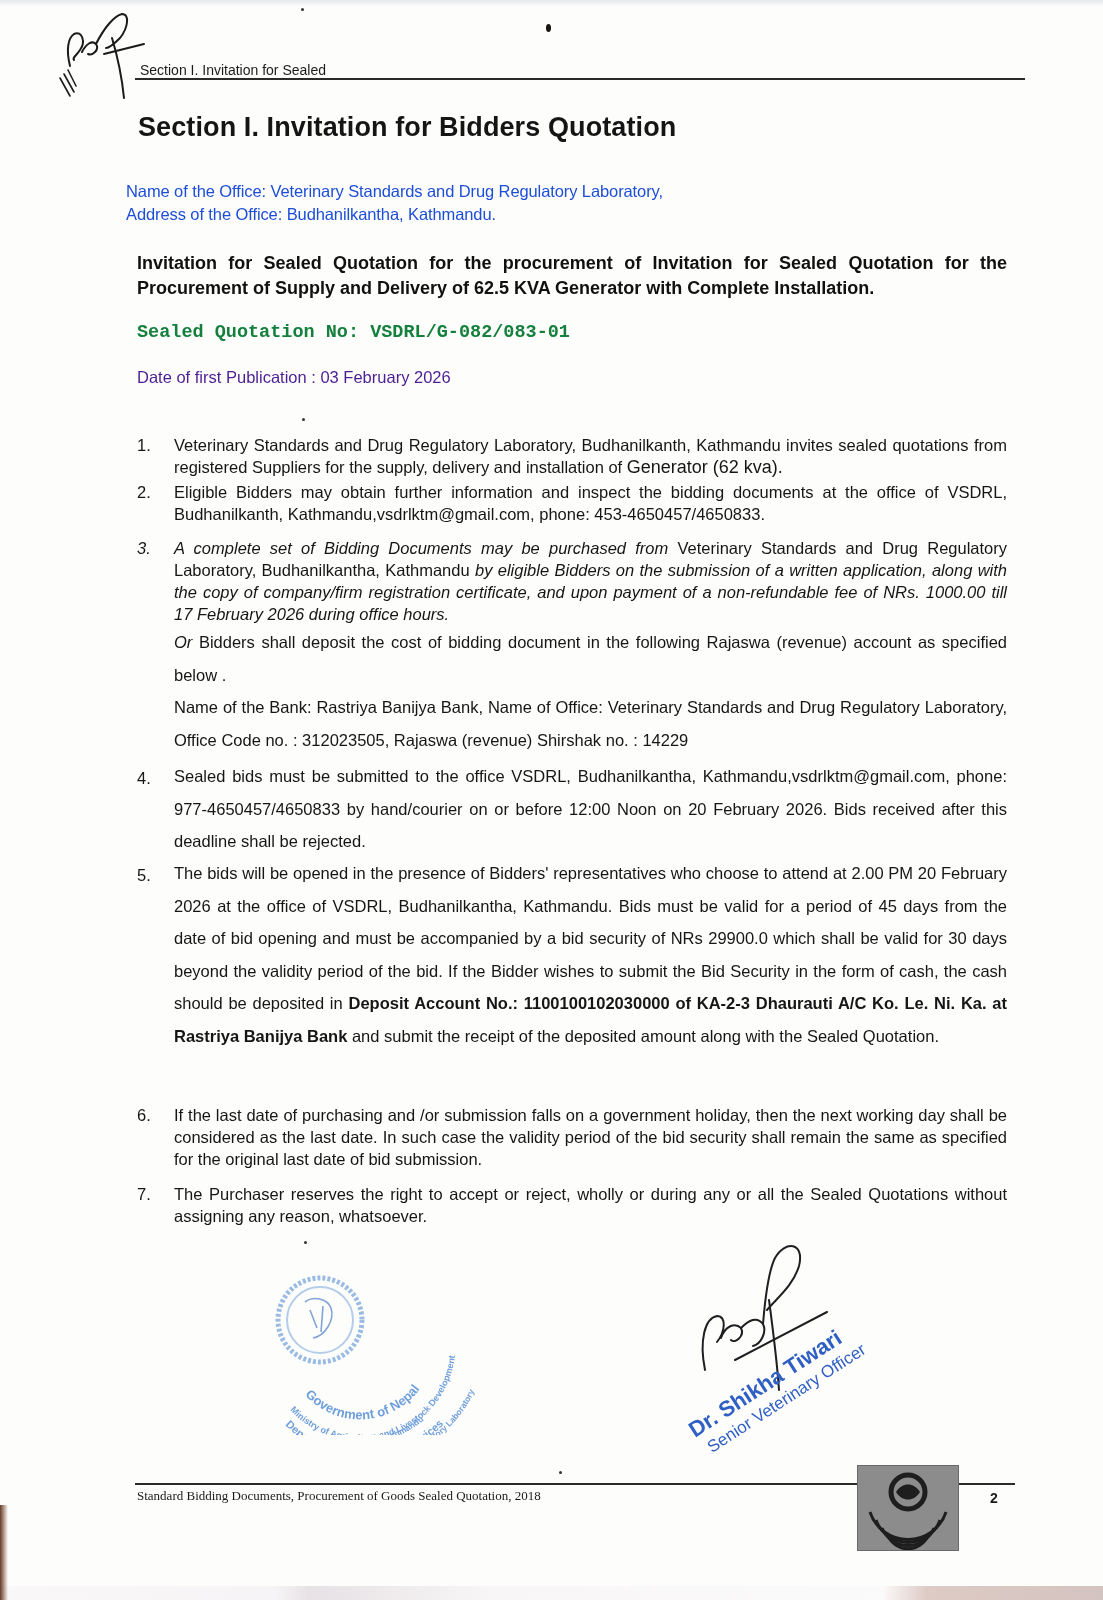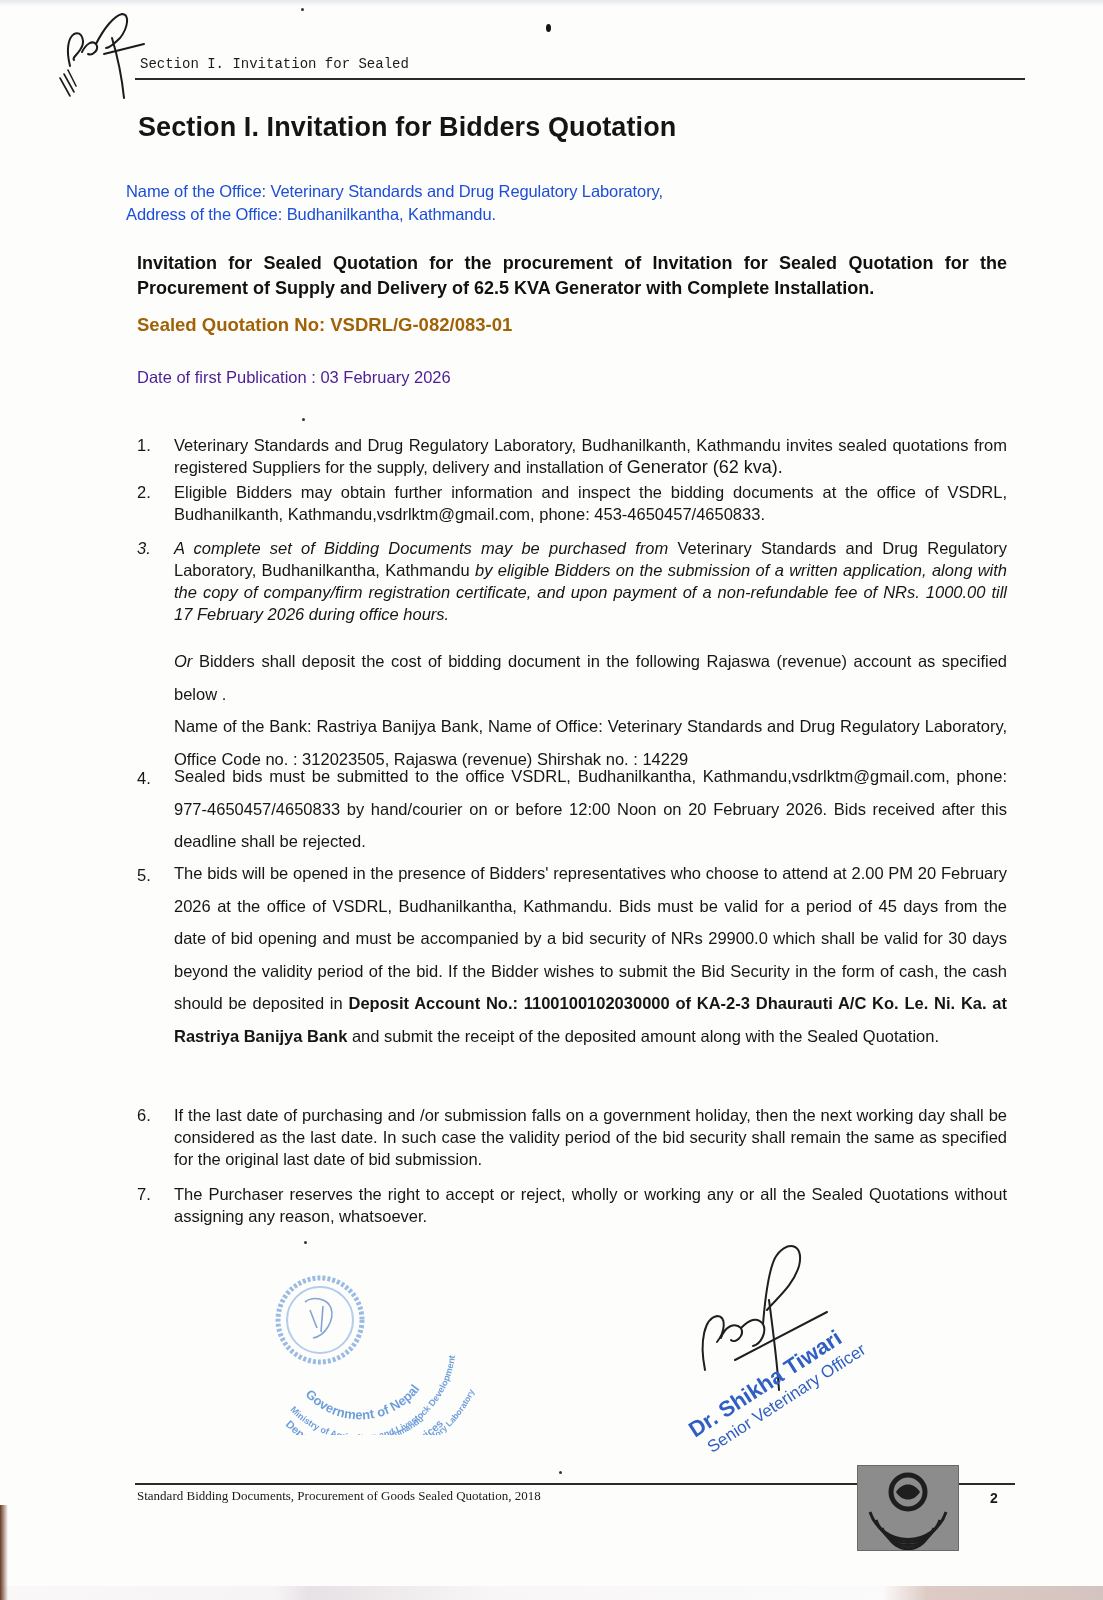--- a/index.html
+++ b/index.html
@@ -20,39 +20,39 @@
     opacity: 0.6;
   }
   .edge-left {
     left: 0; top: 1505px; width: 8px; height: 95px;
     background: linear-gradient(to right, #6a3a25, rgba(106,58,37,0));
   }
   .speck { width: 5px; height: 8px; border-radius: 50%; background: #1a1512; }
   .speck-small { width: 3px; height: 3px; border-radius: 50%; background: #333; }
 
   .running-header {
-    left: 140px; top: 56px; font-family: Liberation Mono, monospace; font-size: 14px; color: #1c1c1c;
+    left: 140px; top: 62px; font-family: Liberation Sans, sans-serif; font-size: 14px; color: #1c1c1c;
   }
   .header-rule { left: 135px; top: 78px; width: 890px; height: 2px; background: #2a2a2a; }
 
   .initials {
     left: 52px; top: 8px; width: 95px; height: 110px;
   }
 
   .title {
     left: 138px; top: 112px; font-size: 27px; font-weight: bold; letter-spacing: 0.1px; color: #151515;
   }
   .office-line {
     left: 126px; font-size: 16.5px; color: #1d4ed8; letter-spacing: -0.1px;
   }
   .bold-block {
     left: 137px; top: 251px; width: 870px; font-size: 18px; font-weight: bold; line-height: 25px;
     text-align: justify; text-align-last: left; color: #111;
   }
-  .quote-no { left: 137px; top: 314px; font-size: 18.5px; font-weight: bold; color: #a16207; }
+  .quote-no { left: 137px; top: 322px; font-size: 18.5px; font-weight: bold; color: #15803d; font-family: Liberation Mono, monospace; }
   .pub-date { left: 137px; top: 368px; font-size: 16.5px; color: #4c1d95; }
 
   .item {
     left: 137px; width: 870px; font-size: 16.5px; color: #161616;
   }
   .item .num { position: absolute; left: 0; top: 0; width: 36px; }
   .item .body { margin-left: 37px; text-align: justify; }
   .tight { line-height: 22px; }
   .loose { line-height: 32.5px; }
   .it { font-style: italic; }
@@ -115,42 +115,42 @@
 </div>
 
 <div class="abs item tight" style="top:481px;">
   <span class="num">2.</span>
   <div class="body last">Eligible Bidders may obtain further information and inspect the bidding documents at the office of VSDRL, Budhanilkanth, Kathmandu,vsdrlktm@gmail.com, phone: 453-4650457/4650833.</div>
 </div>
 
 <div class="abs item tight" style="top:537px;">
   <span class="num it">3.</span>
   <div class="body last"><span class="it">A complete set of Bidding Documents may be purchased from</span><span> Veterinary Standards and Drug Regulatory Laboratory, Budhanilkantha, Kathmandu</span><span class="it"> by eligible Bidders on the submission of a written application, along with the copy of company/firm registration certificate, and upon payment of a non-refundable fee of NRs. 1000.00 till 17 February 2026 during office hours.</span></div>
-  <div class="para last" style="margin-top:20px;"><span class="it">Or</span><span> Bidders shall  deposit  the  cost  of  bidding  document  in  the following  Rajaswa (revenue) account as specified below .</span></div>
+  <div class="para last" style="margin-top:1px;"><span class="it">Or</span><span> Bidders shall  deposit  the  cost  of  bidding  document  in  the following  Rajaswa (revenue) account as specified below .</span></div>
   <div class="para last">Name of the Bank: Rastriya Banijya Bank, Name of Office: Veterinary Standards and Drug Regulatory Laboratory, Office Code no. : 312023505, Rajaswa (revenue) Shirshak no. : 14229</div>
 </div>
 
 <div class="abs item loose" style="top:760px;">
   <span class="num" style="top:2px;">4.</span>
   <div class="body last">Sealed bids must be submitted to the office VSDRL, Budhanilkantha, Kathmandu,vsdrlktm@gmail.com, phone: 977-4650457/4650833 by hand/courier on or before 12:00 Noon on 20 February 2026. Bids received after this deadline shall be rejected.</div>
 </div>
 
 <div class="abs item loose" style="top:857px;">
   <span class="num" style="top:2px;">5.</span>
   <div class="body last"><span>The bids will be opened in the presence of Bidders' representatives who choose to attend at 2.00 PM 20 February 2026 at the office of VSDRL, Budhanilkantha, Kathmandu. Bids must be valid for a period of 45 days from the date of bid opening and must be accompanied by a bid security of NRs 29900.0 which shall be valid for 30 days beyond the validity period of the bid. If the Bidder wishes to submit the Bid Security in the form of cash, the cash should be deposited in </span><span class="b">Deposit Account No.: 1100100102030000 of KA-2-3 Dhaurauti A/C Ko. Le. Ni. Ka. at Rastriya Banijya Bank</span><span>  and submit the receipt of the deposited amount along with the Sealed Quotation.</span></div>
 </div>
 
 <div class="abs item tight" style="top:1104px;">
   <span class="num">6.</span>
   <div class="body last">If the last date of purchasing and /or submission falls on a government holiday, then the next working day shall be considered as the last date. In such case the validity period of the bid security shall remain the same as specified for the original last date of bid submission.</div>
 </div>
 
 <div class="abs item tight" style="top:1183px;">
   <span class="num">7.</span>
-  <div class="body last">The Purchaser reserves the right to accept or reject, wholly or working any or all the Sealed Quotations without assigning any reason, whatsoever.</div>
+  <div class="body last">The Purchaser reserves the right to accept or reject, wholly or during any or all the Sealed Quotations without assigning any reason, whatsoever.</div>
 </div>
 
 <svg class="abs stamp" viewBox="0 0 210 195">
   <defs>
     <path id="r1" d="M 40 155 A 70 70 0 0 0 150 55"></path>
     <path id="r2" d="M 25 170 A 90 90 0 0 0 165 40"></path>
     <path id="r3" d="M 20 185 A 105 105 0 0 0 178 30"></path>
     <path id="r4" d="M 28 198 A 120 120 0 0 0 192 25"></path>
     <path id="r5" d="M 50 205 A 132 132 0 0 0 205 40"></path>
   </defs>

